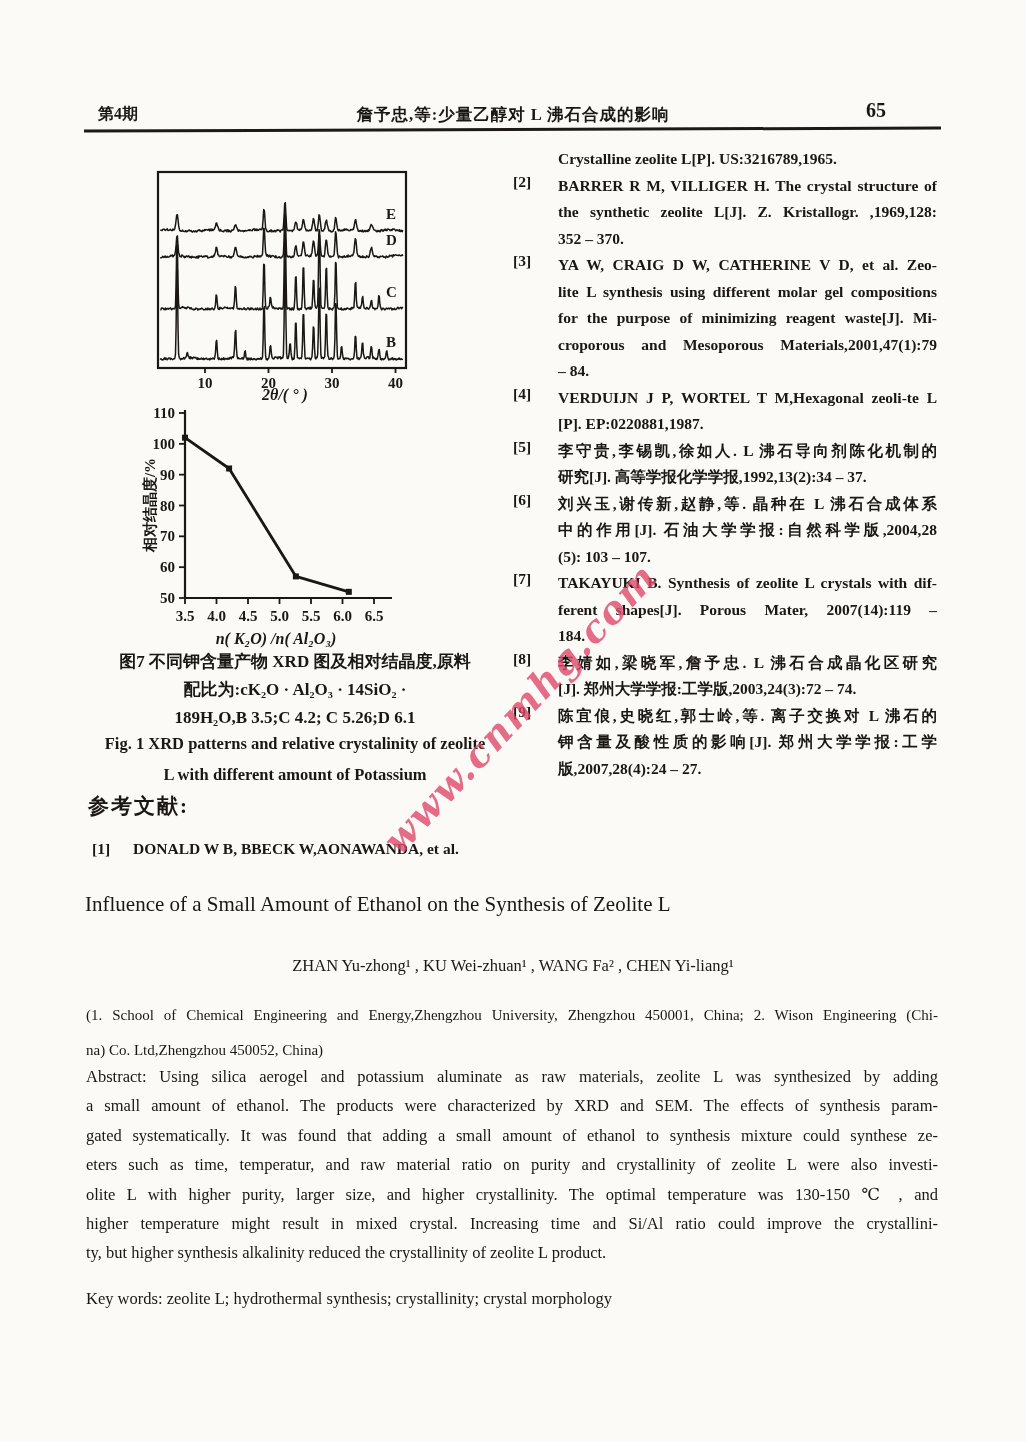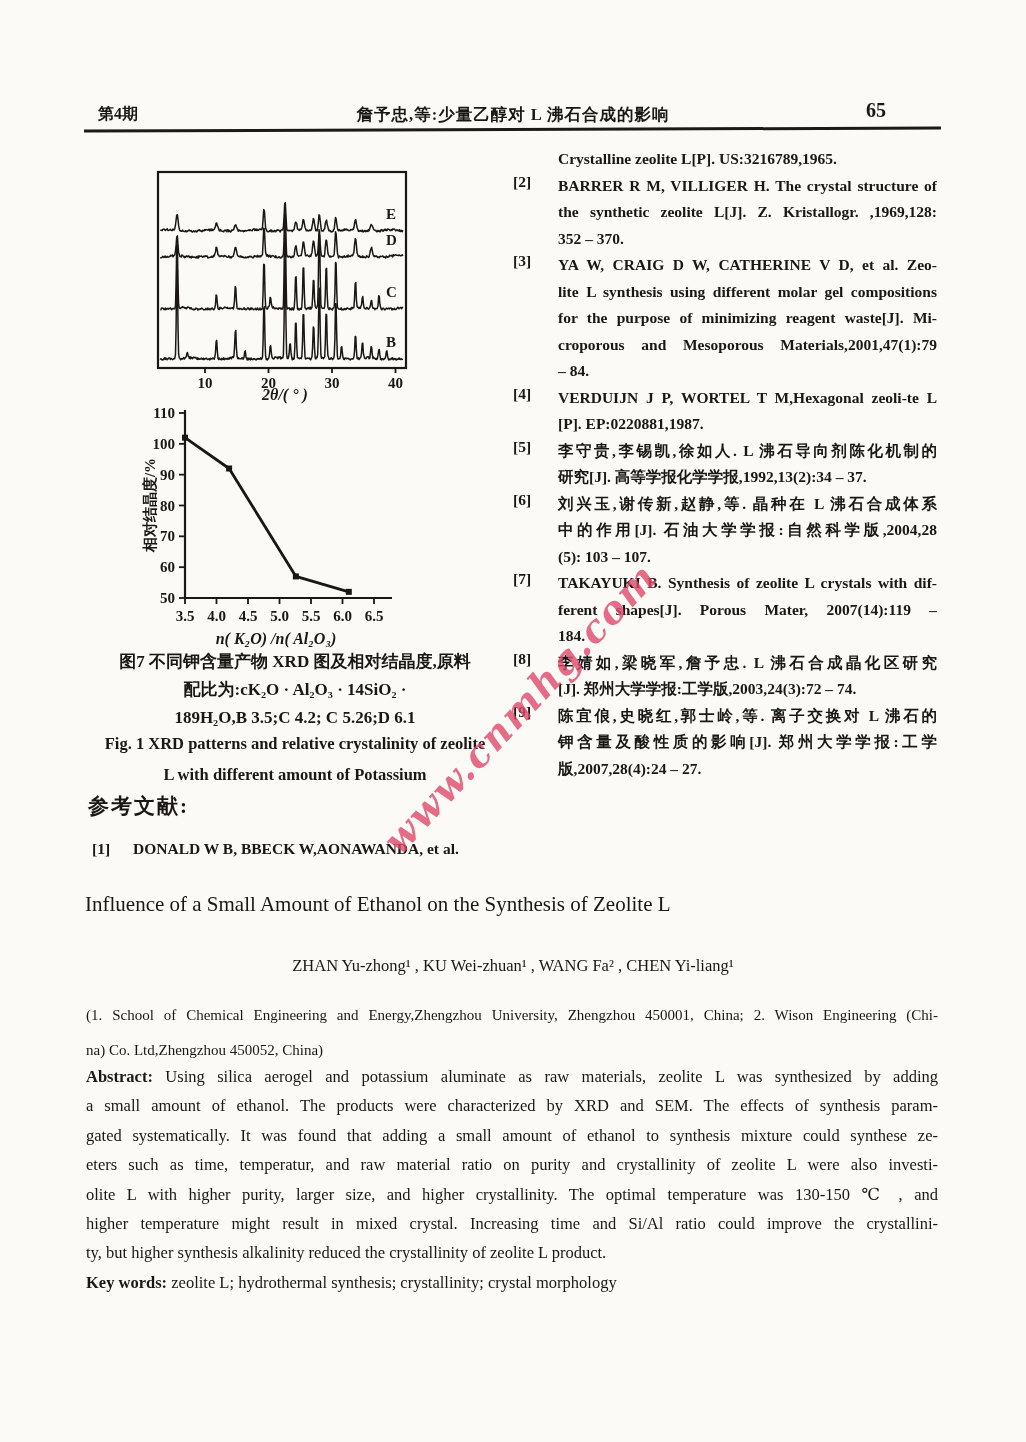--- a/index.html
+++ b/index.html
@@ -1,19 +1,19 @@
 <!DOCTYPE html>
 <html><head>
 <meta charset="utf-8">
 <style>
   html,body{margin:0;padding:0;background:#f6f5f2;}
   .page{position:relative;width:1026px;height:1442px;margin:0 auto;background:#fbfaf7;
         font-family:"Liberation Serif","DejaVu Serif",serif;color:#1b1713;overflow:hidden;}
   .abs{position:absolute;}
-  .b{font-weight:bold;}
+  .b{font-weight:normal;}
   .hdr-issue{left:98px;top:104px;font-size:16px;font-weight:bold;}
   .hdr-title{left:85px;top:104px;width:856px;text-align:center;font-size:16.5px;font-weight:bold;letter-spacing:1px;}
   .hdr-page{left:866px;top:99px;font-size:20px;font-weight:bold;}
   .hdr-rule{left:84px;top:128px;width:857px;height:3px;background:#1c1916;transform:rotate(-0.2deg);}
   svg text{fill:#1b1713;}
   .tick{font:bold 15px "Liberation Serif","DejaVu Serif",serif;}
   .trace-label{font:bold 15px "Liberation Serif","DejaVu Serif",serif;}
   .xrd-xlabel{left:140px;top:386px;width:290px;text-align:center;font-size:16px;font-weight:bold;font-style:italic;}
   .crys-ylabel{left:150px;top:505px;transform:translate(-50%,-50%) rotate(-90deg);white-space:nowrap;
                font-size:15px;font-weight:bold;}
@@ -29,21 +29,21 @@
   .ref-line{line-height:26.5px;text-align:justify;text-align-last:justify;}
   .ref-line.last{text-align-last:left;}
   .title-en{left:85px;top:892px;width:856px;text-align:left;font-size:21px;font-weight:normal;}
   .authors{left:85px;top:956px;width:856px;text-align:center;font-size:16.5px;}
   .affil{left:86px;top:998px;width:852px;font-size:15px;line-height:35px;}
   .affil .ln{text-align:justify;text-align-last:justify;}
   .affil .ln.last{text-align-last:left;}
   .abstract{left:86px;top:1062px;width:852px;font-size:16.5px;line-height:29.4px;}
   .abs-line{text-align:justify;text-align-last:justify;}
   .abs-line.last{text-align-last:left;}
-  .kw{margin-top:0;}
+  .kw{margin-top:16px;}
   .watermark{left:520px;top:708px;transform:translate(-50%,-50%) rotate(-47deg);
              font-size:38px;font-weight:bold;font-style:italic;letter-spacing:2px;
              color:rgba(224,73,106,0.8);white-space:nowrap;font-family:"DejaVu Serif",serif;}
 </style>
 </head>
 <body>
 
 <div class="page">
 
   <div class="abs hdr-issue">第4期</div>

